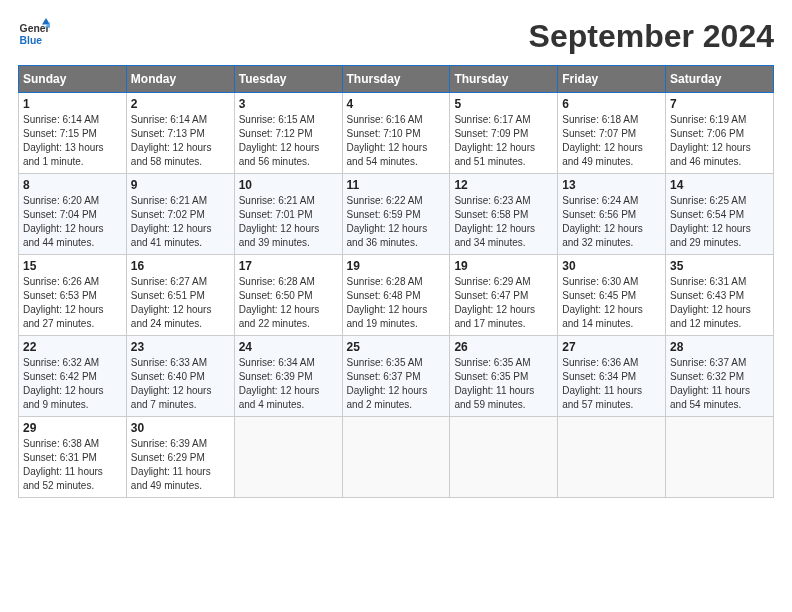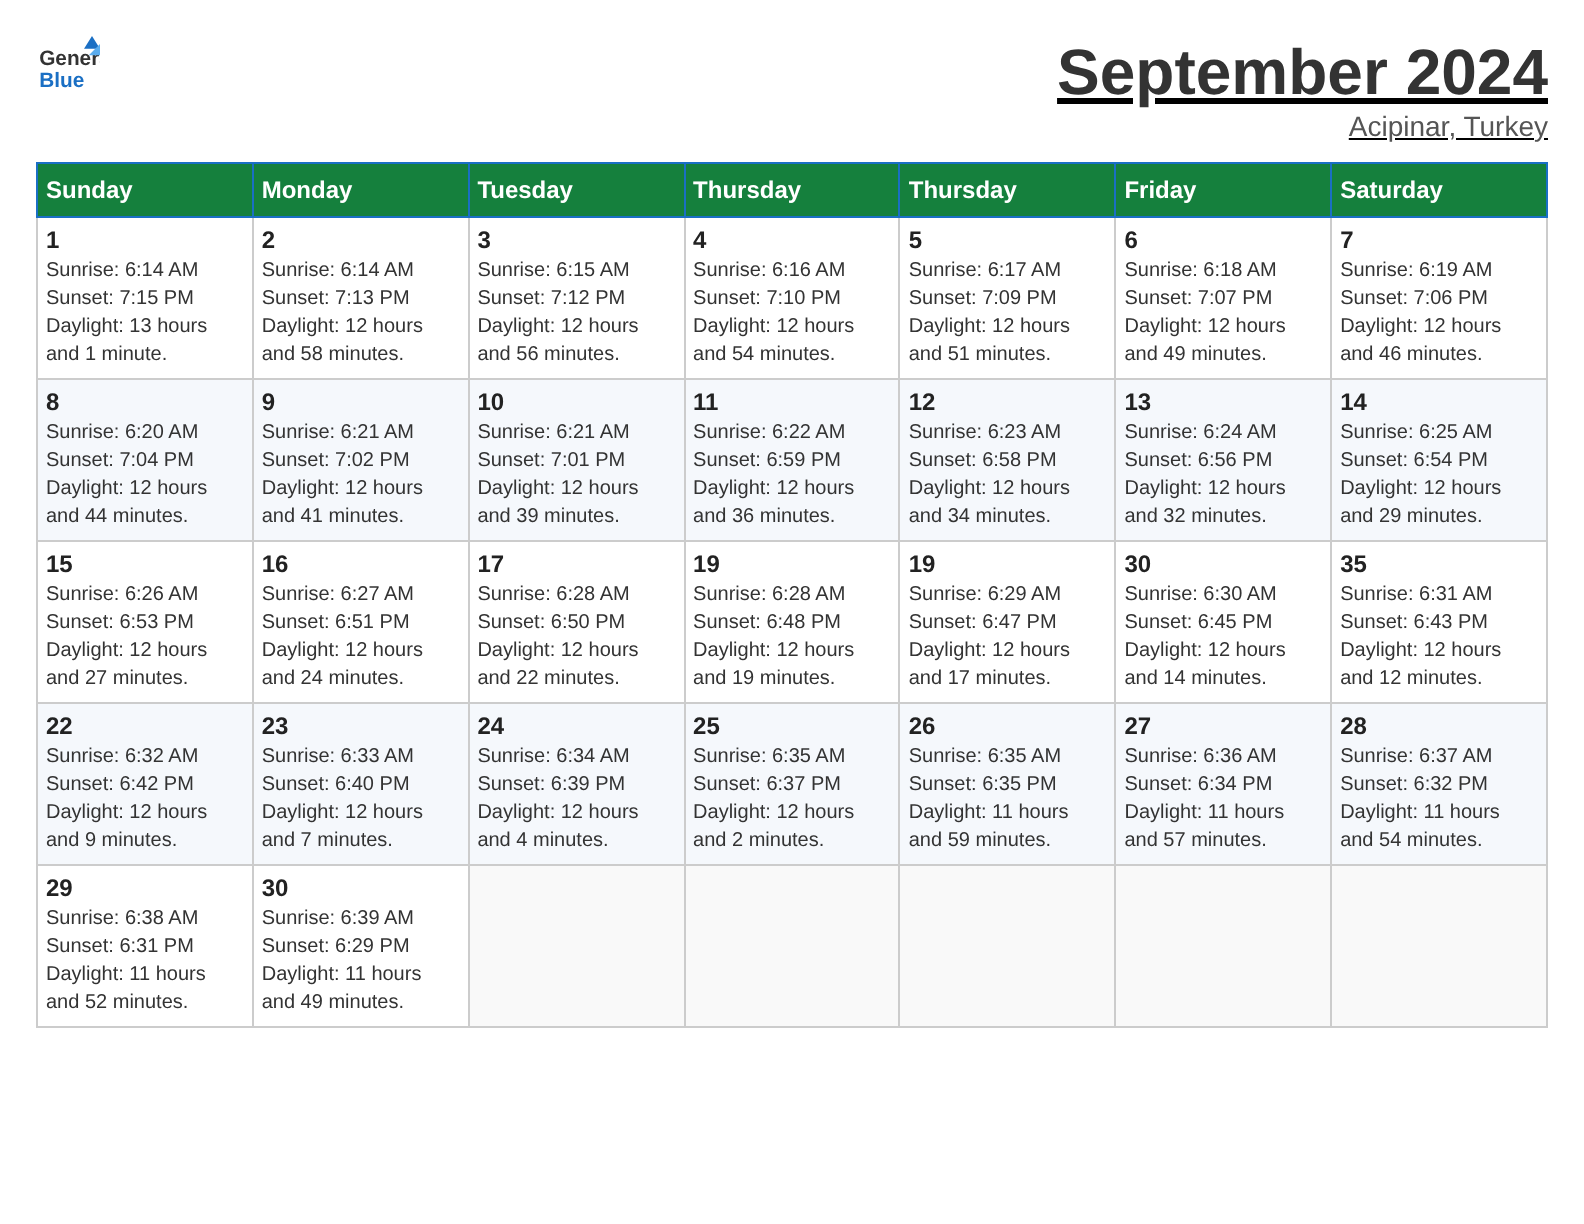--- a/index.html
+++ b/index.html
@@ -24,39 +24,38 @@
       display: flex;
       align-items: center;
       gap: 4px;
     }
     .logo-icon {
       width: 32px;
       height: 32px;
     }
     .title-block {
       text-align: right;
-      text-decoration: underline;
     }
     .month-title {
       font-size: 32px;
       font-weight: bold;
       color: #333;
     }
     .location {
       font-size: 14px;
       color: #555;
       text-align: right;
     }
     .calendar {
       width: 100%;
       border-collapse: collapse;
       font-size: 10.5px;
     }
     .calendar th {
-      background: #15803d;
+      background: #737373;
       color: #fff;
       padding: 6px 4px;
       text-align: left;
       font-size: 12px;
       font-weight: bold;
       border: 1px solid #1a6fc4;
     }
     .calendar td {
       border: 1px solid #ccc;
       vertical-align: top;
@@ -92,21 +91,20 @@
     <div class="logo">
       <svg class="logo-icon" viewBox="0 0 40 40">
         <text x="2" y="18" font-size="13" font-weight="bold" fill="#333" font-family="Arial">General</text>
         <text x="2" y="32" font-size="13" font-weight="bold" fill="#1a6fc4" font-family="Arial">Blue</text>
         <polygon points="30,8 40,8 35,0" fill="#1a6fc4"></polygon>
         <polygon points="33,12 40,12 40,5" fill="#5aacee"></polygon>
       </svg>
     </div>
     <div class="title-block">
       <div class="month-title">September 2024</div>
-      <div class="location">Acipinar, Turkey</div>
     </div>
   </div>
 
   <table class="calendar">
     <thead>
       <tr>
         <th>Sunday</th>
         <th>Monday</th>
         <th>Tuesday</th>
         <th>Thursday</th>

